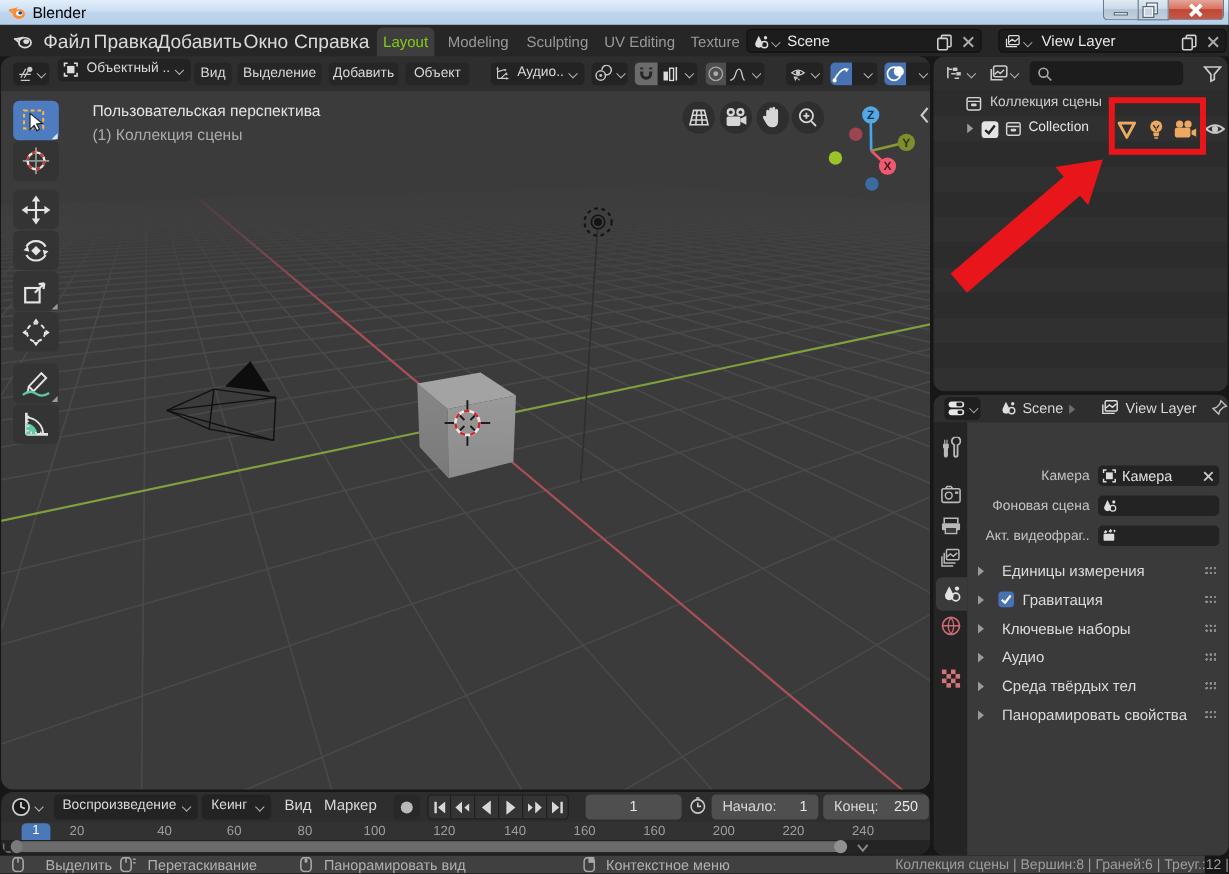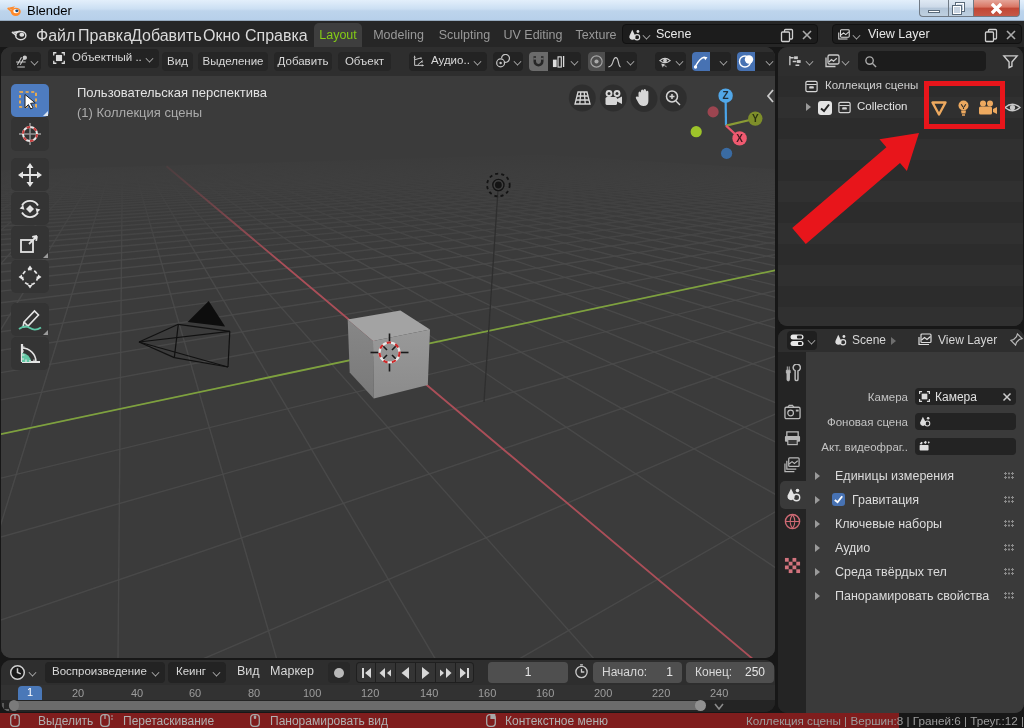--- a/index.html
+++ b/index.html
@@ -19,21 +19,21 @@
 .menu{position:absolute;top:6px;color:#dadada;font-size:16px}
 .wtab{position:absolute;top:2px;height:24px;line-height:24px;font-size:12.5px;color:#999;text-align:center}
 .wtab.active{background:#3e3e3e;color:#84cc16;border-radius:5px 5px 0 0}
 .idfield{position:absolute;top:3px;height:20px;background:#1c1c1c;border-radius:4px;border:1px solid #111}
 
 #vpregion{position:absolute;left:1px;top:47px;width:774px;height:611px;border-radius:10px;background:#3b3b3b;overflow:hidden}
 #vpheader{position:absolute;left:0;top:0;width:774px;height:29px;background:#2e2e2e}
 #timeline{position:absolute;left:1px;top:660px;width:774px;height:52px;border-radius:10px;background:#2b2b2b;overflow:hidden}
 #outliner{position:absolute;left:778px;top:47px;width:245px;height:279px;border-radius:9px;background:#2d2d2d;overflow:hidden}
 #props{position:absolute;left:778px;top:329px;width:246px;height:384px;border-radius:9px;background:#272727;overflow:hidden}
-.statusbar{position:absolute;left:0;top:713px;width:899px;height:15px;background:#7f1d1d;color:#b0b0b0;font-size:12px}
+.statusbar{position:absolute;left:0;top:713px;width:1004px;height:15px;background:#404040;color:#b0b0b0;font-size:12px}
 
 .hbtn{position:absolute;height:21px;line-height:20px;background:#262626;border-radius:4px;color:#d8d8d8;font-size:11.5px;text-align:center}
 .drop{position:absolute;height:21px;background:#232323;border-radius:4px;color:#d8d8d8;font-size:11.5px}
 .chev{display:inline-block;width:7px;height:7px;border-right:1.4px solid #b9b9b9;border-bottom:1.4px solid #b9b9b9;transform:rotate(45deg) scale(.8);vertical-align:2px}
 .toolbtn{position:absolute;left:10px;width:38px;height:33px;background:#343434;border-radius:5px}
 .toolbtn svg{position:absolute;left:50%;top:50%;transform:translate(-50%,-50%)}
 .field{position:absolute;background:#232323;border-radius:4px;color:#e0e0e0}
 .pill{position:absolute;background:#585858;border-radius:4px;color:#e6e6e6;font-size:12px;text-align:center;height:17px;line-height:17px}
 .sect{position:absolute;left:30px;width:216px;color:#dcdcdc;font-size:12.5px}
 .scol{position:absolute;color:#c3c3c3;font-size:12px}
@@ -589,21 +589,21 @@
   <div class="pill" style="left:592px;top:2px;width:89px;height:21px;line-height:21px;background:#4f4f4f">
         <span class="abs" style="left:9px;color:#d8d8d8">Начало:</span>
         <span class="abs" style="right:9px">1</span>
       </div>
   <div class="pill" style="left:685px;top:2px;width:88px;height:21px;line-height:21px;background:#4f4f4f">
         <span class="abs" style="left:9px;color:#d8d8d8">Конец:</span>
         <span class="abs" style="right:9px">250</span>
       </div>
  </div>
  <div class="abs" style="left:0;top:25px;width:774px;height:15px;background:#323232;font-size:11px;color:#9d9d9d">
-  <span class="abs" style="left:71px;top:2px">20</span>
+  <span class="abs" style="left:57px;top:2px">20</span>
       <span class="abs" style="left:130px;top:2px">40</span>
   <span class="abs" style="left:188px;top:2px">60</span>
       <span class="abs" style="left:247px;top:2px">80</span>
   <span class="abs" style="left:302px;top:2px">100</span>
       <span class="abs" style="left:360px;top:2px">120</span>
   <span class="abs" style="left:419px;top:2px">140</span>
       <span class="abs" style="left:477px;top:2px">160</span>
   <span class="abs" style="left:535px;top:2px">160</span>
       <span class="abs" style="left:593px;top:2px">200</span>
   <span class="abs" style="left:651px;top:2px">220</span>

